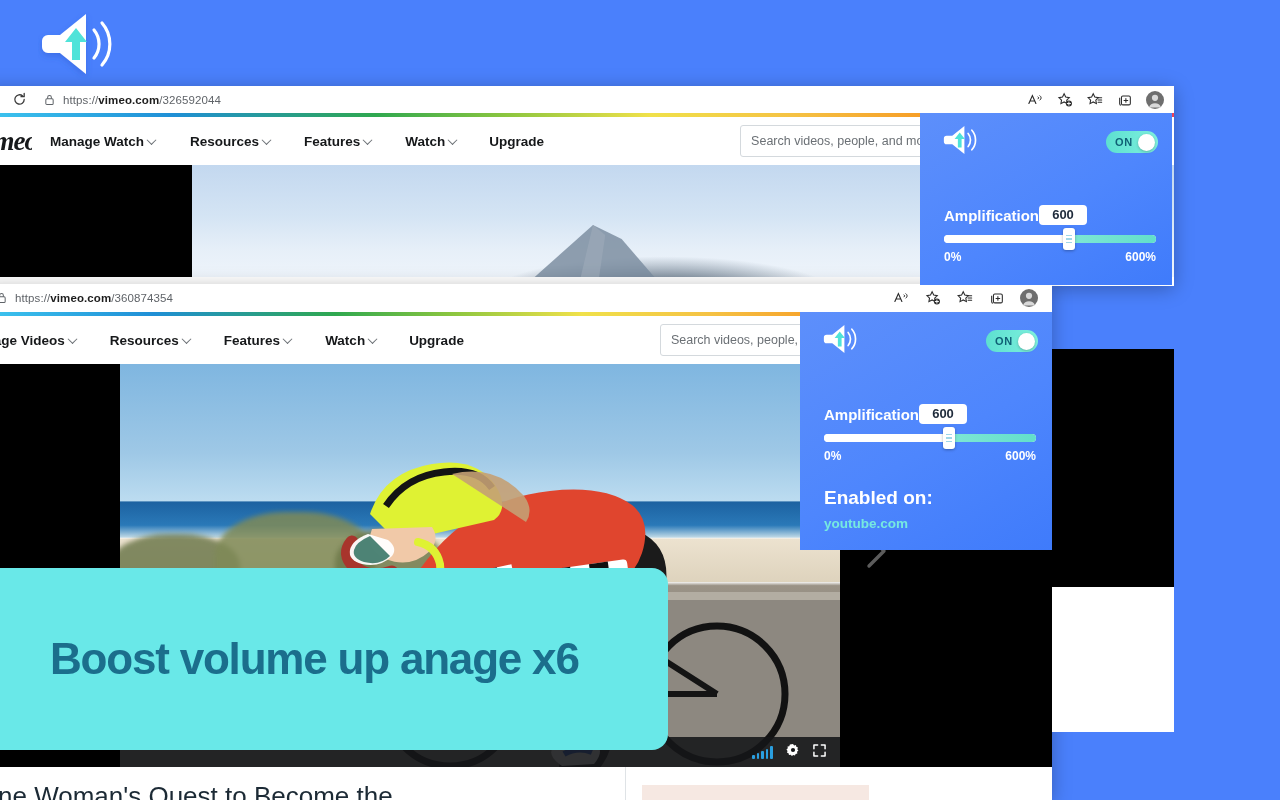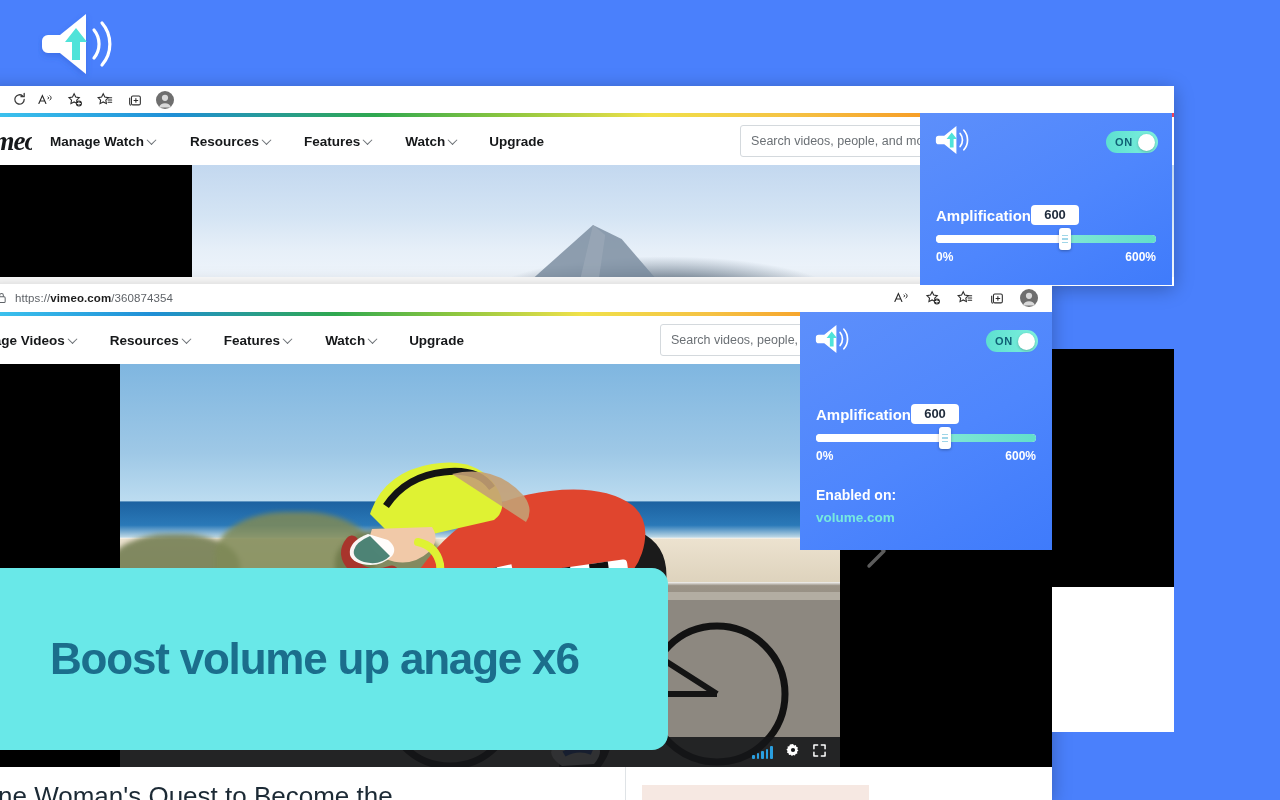--- a/index.html
+++ b/index.html
@@ -80,21 +80,21 @@
 
   
   .promo-banner { position: absolute; left: -40px; top: 568px; width: 708px; height: 182px;
                   background: #69e8e8; border-radius: 16px; z-index: 40;
                   display: flex; align-items: center; }
   .promo-banner-text { font-size: 44px; font-weight: 800; color: #1b6e8c;
                        letter-spacing: -1.2px; margin-left: 90px; white-space: nowrap; }
 
   
   .popup { position: absolute; background: linear-gradient(150deg,#5d8ffb 0%, #4e86fd 55%, #3f7bfb 100%);
-           z-index: 50; overflow: hidden; }
+           z-index: 50; overflow: hidden; padding-left: 8px; }
   .popup-top { display: flex; align-items: center; justify-content: space-between; }
   .toggle { border-radius: 20px; display: flex; align-items: center; justify-content: flex-start;
             background: linear-gradient(to right,#5de0d0,#7ef0dd); position: relative; }
   .toggle-label { font-size: 11px; font-weight: 800; color: #0f5f75; letter-spacing: .6px; }
   .knob { border-radius: 50%; background: #ffffff; position: absolute;
           box-shadow: 0 1px 3px rgba(0,0,0,.25); }
   .amp-row { display: flex; align-items: center; }
   .amp-label { font-weight: 800; color: #ffffff; }
   .amp-box { background: #fff; border-radius: 4px; text-align: center;
              font-weight: 700; color: #1e2a3a; }
@@ -140,20 +140,31 @@
         <svg width="13" height="13" viewBox="0 0 16 16">
             <path d="M4 3 l5 5 -5 5" stroke="#9aa0a6" stroke-width="1.6" fill="none" stroke-linecap="round" stroke-linejoin="round"></path>
           </svg>
       </div>
       <div class="nav-icon">
         <svg width="15" height="15" viewBox="0 0 16 16">
           <path d="M13 8 a5 5 0 1 1 -1.6 -3.7" stroke="#3b3b3b" stroke-width="1.4" fill="none" stroke-linecap="round"></path>
           <path d="M13 1.6 V5 H9.6" stroke="#3b3b3b" stroke-width="1.4" fill="none" stroke-linecap="round" stroke-linejoin="round"></path>
         </svg>
       </div>
+      <div class="addr-pill" style="margin-left:6px;">
+        <span style="display:flex;align-items:center;">
+          <svg width="11" height="12" viewBox="0 0 12 13">
+            <rect x="2" y="5.2" width="8" height="6.3" rx="1.2" stroke="#5f6368" stroke-width="1.1" fill="none"></rect>
+            <path d="M4 5.2 V3.6 a2 2 0 0 1 4 0 V5.2" stroke="#5f6368" stroke-width="1.1" fill="none"></path>
+          </svg>
+        </span>
+        <span class="addr-text">
+          <span>https://</span><b>vimeo.com</b><span>/326592044</span>
+        </span>
+      </div>
       <div class="chrome-right">
         <div class="ci">
           <svg width="16" height="14" viewBox="0 0 18 16">
             <path d="M2 12 L6 3 L10 12 M3.4 9.2 H8.6" stroke="#2b2b2b" stroke-width="1.3" fill="none" stroke-linecap="round"></path>
             <path d="M12.5 4.4 q2 1.2 0 2.4" stroke="#2b2b2b" stroke-width="1.1" fill="none" stroke-linecap="round"></path>
             <path d="M14.6 3.1 q3.2 2.5 0 5" stroke="#2b2b2b" stroke-width="1.1" fill="none" stroke-linecap="round"></path>
           </svg>
         </div>
         <div class="ci">
           <svg width="16" height="16" viewBox="0 0 18 18">
@@ -494,21 +505,21 @@
             <i style="width:6px;height:1.3px;"></i>
             <i style="width:6px;height:1.3px;"></i>
         </div>
       </div>
 
       <div class="range-row" style="margin-top:7px; font-size:12px;">
         <span>0%</span>
         <span>600%</span>
       </div>
 
-      <div class="enabled-title" style="margin-top:24px; font-size:14px;">Enabled on:</div>
-      <div class="enabled-site" style="margin-top:7px; font-size:13.5px;">volume.com</div>
+      <div class="enabled-title" style="margin-top:24px; font-size:19px;">Enabled on:</div>
+      <div class="enabled-site" style="margin-top:7px; font-size:13.5px;">youtube.com</div>
     </div>
   </div>
 
   <div style="position:absolute; left:1052px; top:349px; width:122px; height:238px; background:#000; z-index:5;"></div>
   <div style="position:absolute; left:1052px; top:587px; width:122px; height:145px; background:#fff; z-index:5;"></div>
 
 </div>
 
 </body></html>

